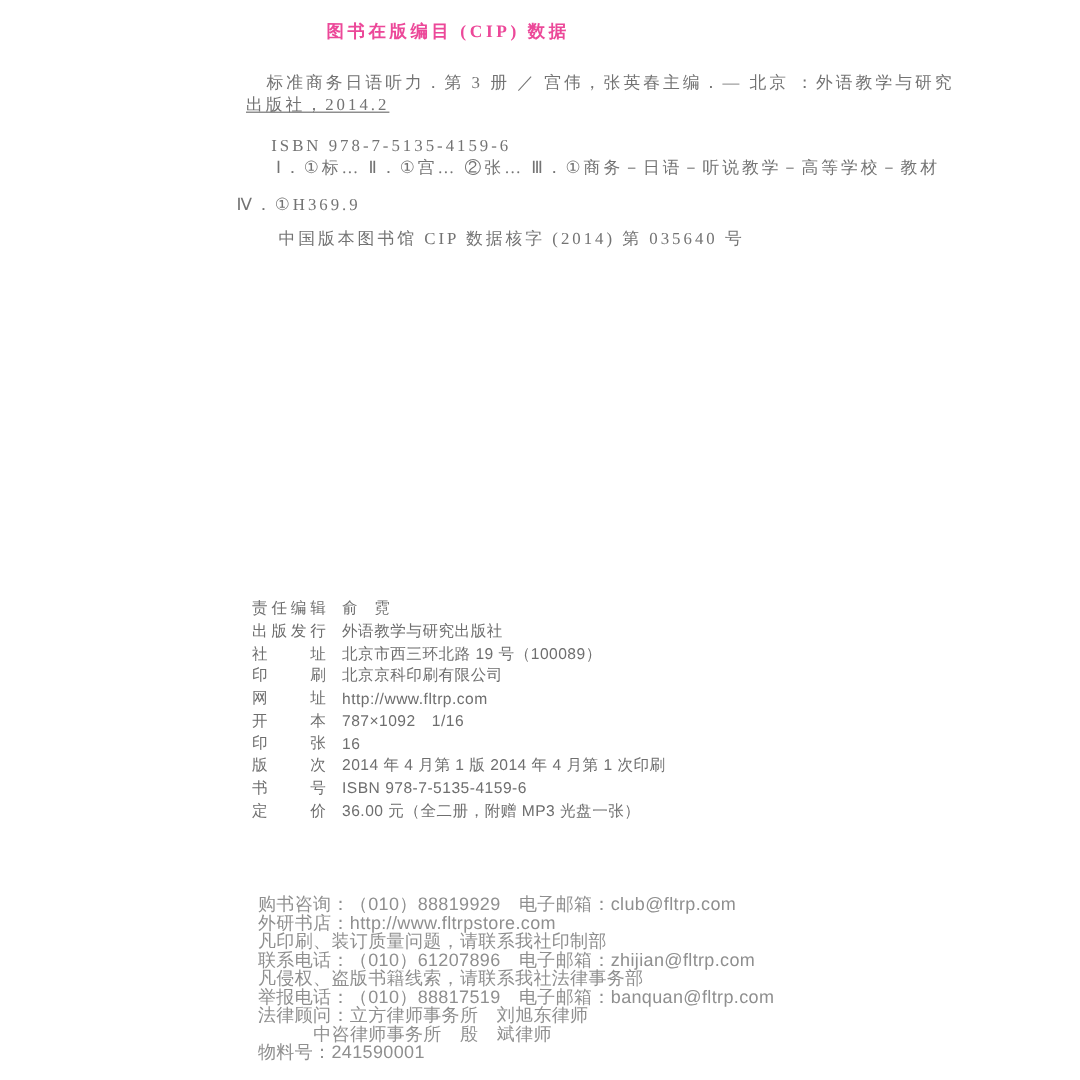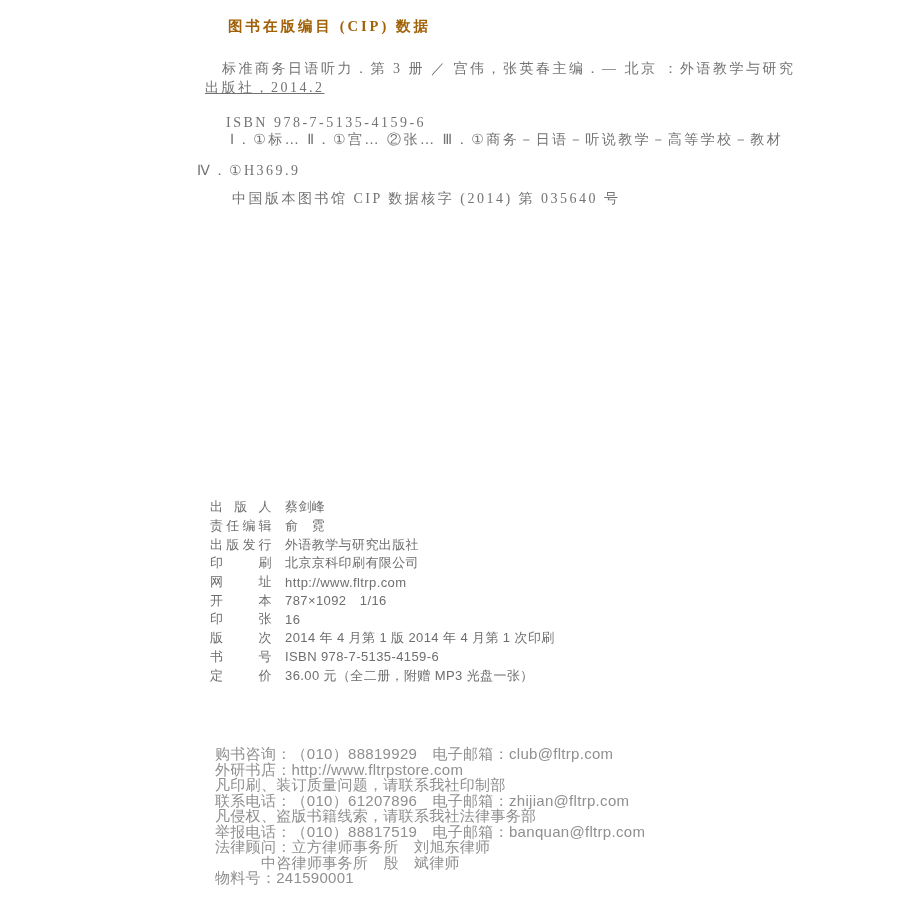--- a/index.html
+++ b/index.html
@@ -19,23 +19,24 @@
 
   
   .serif {
     font-family: "Liberation Serif", serif;
     color: #737373;
     font-size: 14px;
     letter-spacing: 2.5px;
   }
   .cip-header {
     font-weight: bold;
-    color: #a16207;
+    color: #ec4899;
     letter-spacing: 3px;
     font-size: 14.5px;
+    margin-left: 44px;
   }
 
   
   .colophon {
     position: absolute;
     left: 210px;
     top: 498px;
     color: #6e6e6e;
     font-size: 13px;
     letter-spacing: 0.4px;
@@ -83,30 +84,30 @@
   <div class="abs serif" style="left:205px; top:79px;text-decoration:underline;">出版社，2014.2</div>
   <div class="abs serif" style="left:226px; top:115px;">ISBN 978-7-5135-4159-6</div>
 
   <div class="abs serif" style="left:230px; top:131px;">Ⅰ．①标… Ⅱ．①宫… ②张… Ⅲ．①商务－日语－听说教学－高等学校－教材</div>
   <div class="abs serif" style="left:197px; top:162px;">Ⅳ．①H369.9</div>
 
   <div class="abs serif" style="left:232px; top:190px;">中国版本图书馆 CIP 数据核字 (2014) 第 035640 号</div>
 
   <div class="colophon">
     <div class="crow">
-      <span class="clabel">出版人</span>
-      <span class="cvalue">蔡剑峰</span>
-    </div>
-    <div class="crow">
       <span class="clabel">责任编辑</span>
       <span class="cvalue">俞　霓</span>
     </div>
     <div class="crow">
       <span class="clabel">出版发行</span>
       <span class="cvalue">外语教学与研究出版社</span>
+    </div>
+    <div class="crow">
+      <span class="clabel">社址</span>
+      <span class="cvalue">北京市西三环北路 19 号（100089）</span>
     </div>
     <div class="crow">
       <span class="clabel">印刷</span>
       <span class="cvalue">北京京科印刷有限公司</span>
     </div>
     <div class="crow">
       <span class="clabel">网址</span>
       <span class="cvalue">http://www.fltrp.com</span>
     </div>
     <div class="crow">

